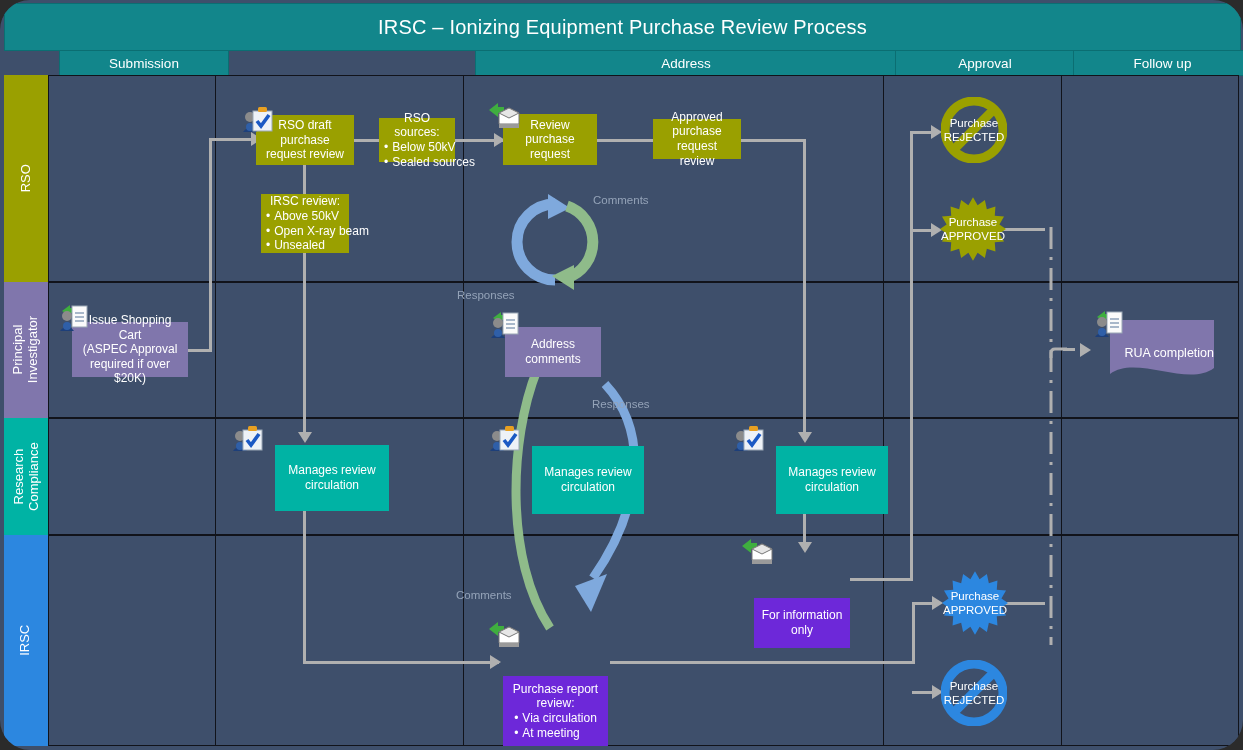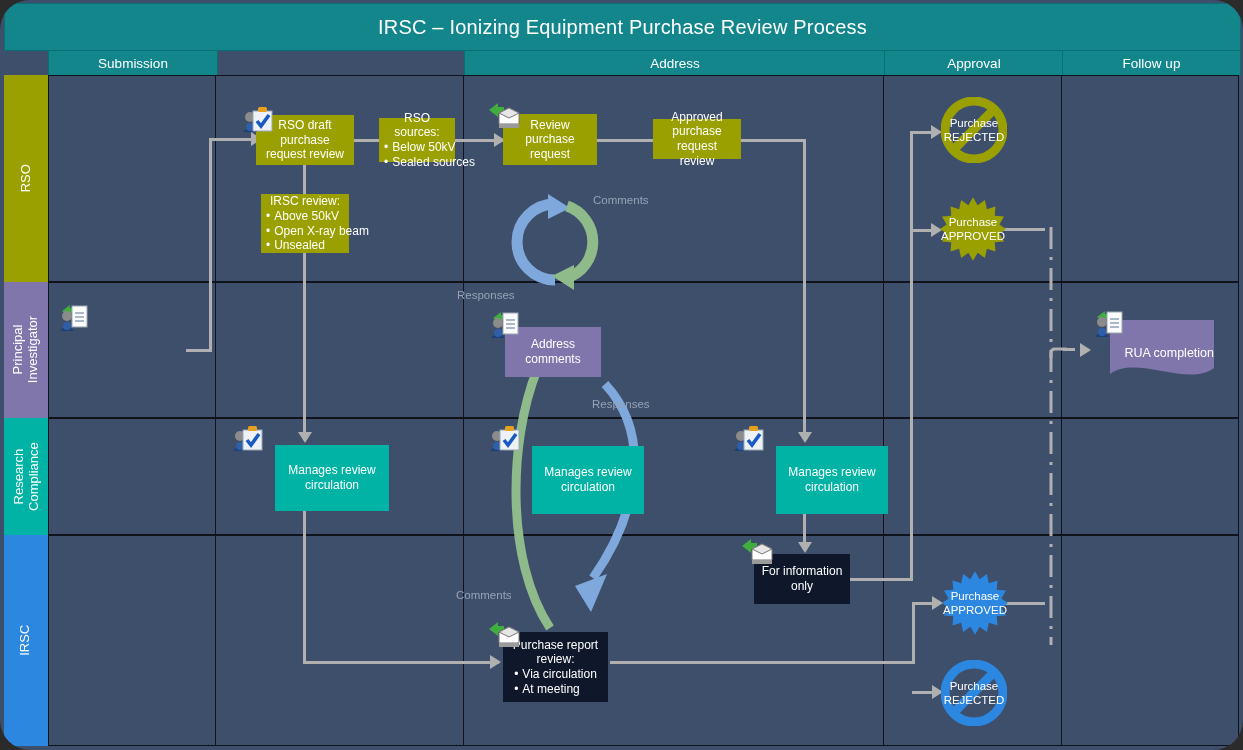--- a/index.html
+++ b/index.html
@@ -6,41 +6,41 @@
   body{font-family:"Liberation Sans",sans-serif;}
   #stage{position:relative;width:1243px;height:750px;background:#3e4f6b;overflow:hidden;border-radius:30px;}
 
   
   #title-bar{position:absolute;left:4px;top:3px;width:1235px;height:46px;
     background:#12868b;border:1px solid #0b6e72;display:flex;align-items:center;justify-content:center;}
   #title-bar .t{color:#ffffff;font-size:20px;letter-spacing:.2px;}
 
   
   .phase{position:absolute;top:50px;height:24px;background:#12868b;border:1px solid #0b6e72;
-    display:flex;align-items:center;justify-content:center;color:#fff;font-size:13.5px;}
+    display:flex;align-items:center;justify-content:center;color:#fff;font-size:13.5px;margin-left:11px;}
 
   
   .lane-label{position:absolute;left:4px;width:44px;display:flex;align-items:center;justify-content:center;
     color:#ffffff;font-size:13px;text-align:center;line-height:1.12;}
   .lane-label span{transform:rotate(-90deg);white-space:nowrap;}
   .lane-label.two span{white-space:normal;width:120px;}
   .lane-body{position:absolute;left:48px;width:1191px;border:1px solid #11131a;box-sizing:border-box;background:#3e4f6b;}
   .vline{position:absolute;width:1px;background:#11131a;}
 
   
   .node{position:absolute;box-sizing:border-box;display:flex;flex-direction:column;
     align-items:center;justify-content:center;color:#fff;font-size:12px;line-height:1.22;
     text-align:center;padding:3px 5px;z-index:6;}
   .node .bullets{text-align:left;margin:0;padding:0;list-style:none;}
   .node .bullets li{white-space:nowrap;}
   .node .bullets li:before{content:"\2022";margin-right:4px;}
   .olive{background:#9aa000;}
   .purple{background:#8076ac;}
   .teal{background:#00b3a4;margin-left:29px;}
-  .blue{background:#0f172a;}
+  .blue{background:#6d28d9;margin-top:44px;}
 
   
   .doc{position:absolute;z-index:5;}
   .doc .lbl{position:absolute;left:0;right:0;top:26px;text-align:right;color:#fff;font-size:12.5px;}
 
   
   .badge{position:absolute;z-index:6;display:flex;align-items:center;justify-content:center;}
   .badge .txt{position:relative;z-index:3;color:#fff;font-size:11.5px;line-height:1.25;text-align:center;}
 
   
@@ -233,20 +233,25 @@
       <polygon fill="#9aa000" points="50,2 57,14 68,6 71,20 84,16 83,30 97,31 90,43 100,50 90,57 97,69 83,70 84,84 71,80 68,94 57,86 50,98 43,86 32,94 29,80 16,84 17,70 3,69 10,57 0,50 10,43 3,31 17,30 16,16 29,20 32,6 43,14"></polygon>
     </svg>
     <div class="txt">
       <div>Purchase</div>
       <div>APPROVED</div>
     </div>
   </div>
 
   <div class="caption" style="left:593px;top:194px;">Comments</div>
 
+  <div class="node purple" style="left:72px;top:322px;width:116px;height:55px;">
+    <div>Issue Shopping Cart</div>
+    <div>(ASPEC Approval</div>
+    <div>required if over $20K)</div>
+  </div>
   <div class="ico" style="left:58px;top:303px;">
     <svg viewBox="0 0 34 30" width="34" height="30">
       <path d="M4 8 l8-6 0 3 5 0 0 5 -5 0 0 3z" fill="#3fae3f"></path>
       <rect x="14" y="3" width="15" height="21" fill="#fbfbfb" stroke="#9aa7b5"></rect>
       <path d="M17 10 h9 M17 14 h9 M17 18 h9" stroke="#8fa3bb" stroke-width="1.6"></path>
       <ellipse cx="9" cy="13" rx="5" ry="5" fill="#8b8b8b"></ellipse>
       <path d="M2 28 q7-9 14 0z" fill="#1d3f7a"></path>
       <circle cx="9" cy="23" r="4" fill="#2f5fa8"></circle>
     </svg>
   </div>

